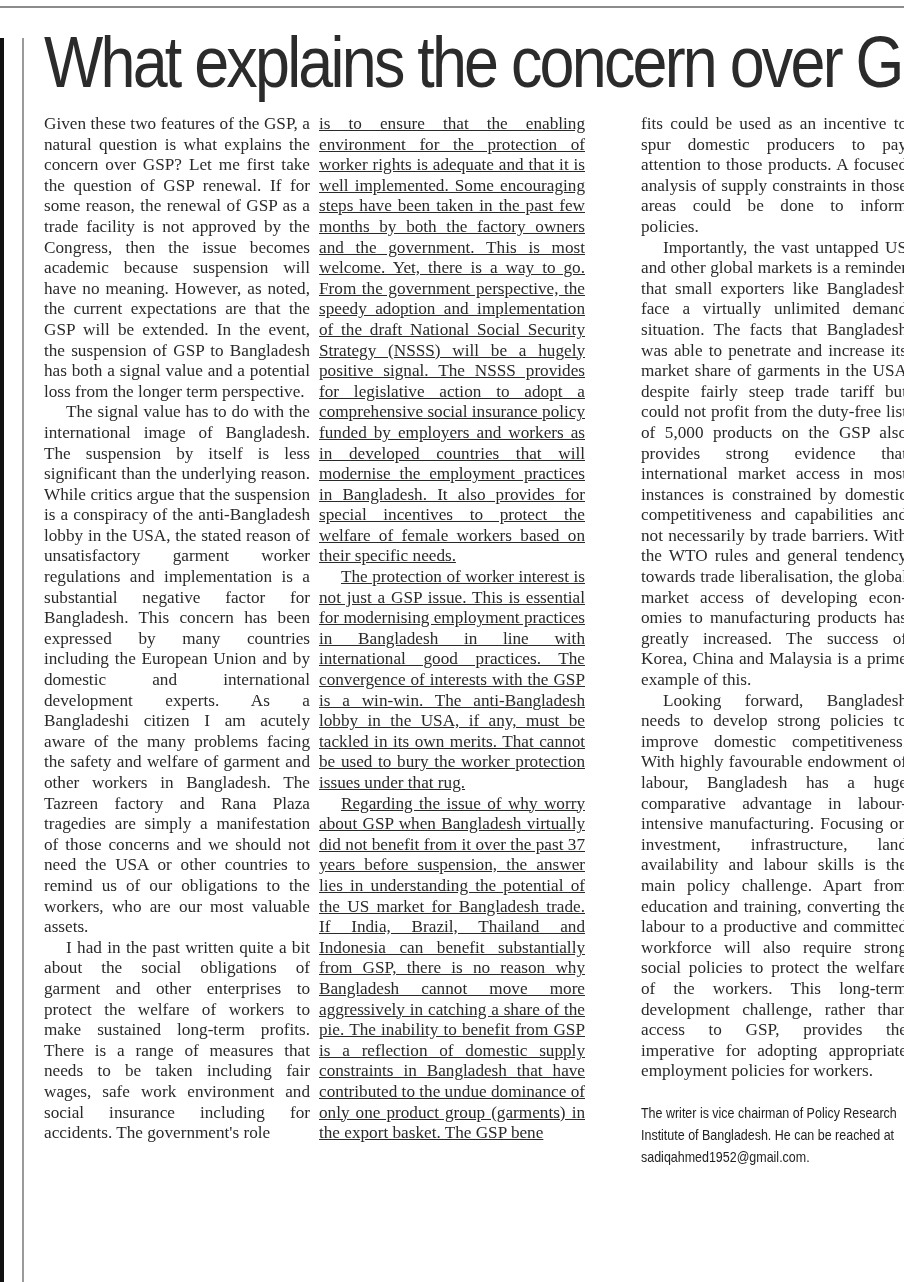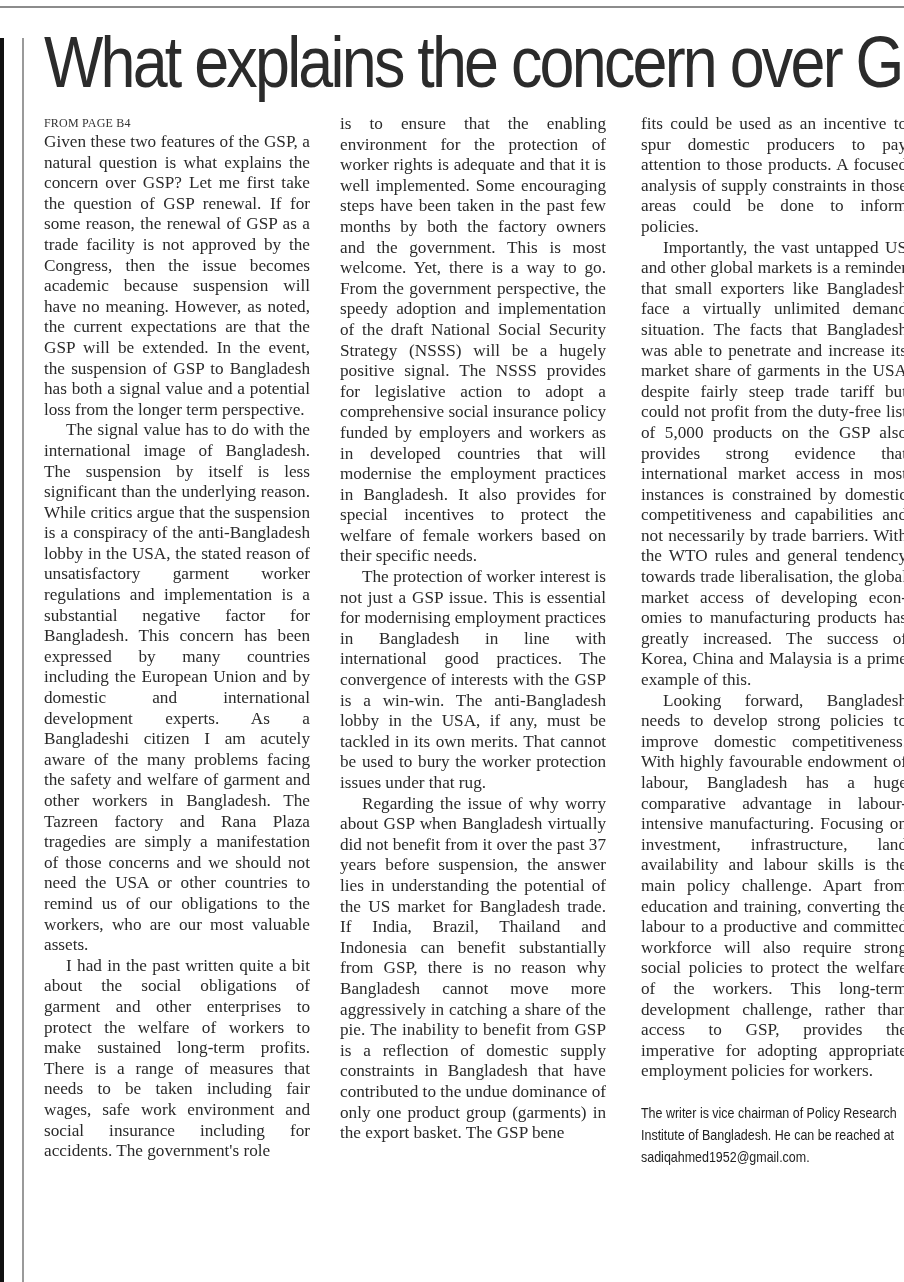--- a/index.html
+++ b/index.html
@@ -19,21 +19,21 @@
     letter-spacing: -3.2px; white-space: nowrap;
     transform: scaleX(0.86); transform-origin: left top;
     margin: 0; font-weight: normal;
   }
   .column {
     position: absolute; top: 114px; width: 266px;
     font-size: 17.2px; line-height: 20.6px;
     text-align: justify; hyphens: manual;
   }
   .col-1 { left: 44px; }
-  .col-2 { left: 340px; }
+  .col-2 { left: 319px; text-decoration: underline; }
   .col-3 { left: 617px; margin-left: 24px; }
   .from-page {
     font-size: 12px; line-height: 18px; letter-spacing: 0.2px;
     color: #333; margin: 0; text-transform: uppercase;
   }
   .para { margin: 0; text-indent: 0; }
   .para.indent { text-indent: 22px; }
   .bio {
     margin-top: 20px;
     font-family: "Liberation Sans", "DejaVu Sans", sans-serif;
@@ -45,21 +45,20 @@
 </head>
 <body>
 
 <div class="top-rule"></div>
 <div class="left-bar"></div>
 <div class="col-rule"></div>
 
 <h1 class="headline">What explains the concern over GSP?</h1>
 
 <div class="column col-1">
-  <div class="from-page">FROM PAGE B4</div>
   <p class="para">Given these two features of the GSP, a natural question is what explains the concern over GSP? Let me first take the question of GSP renewal. If for some reason, the renewal of GSP as a trade facil­ity is not approved by the Congress, then the issue becomes academic because suspension will have no meaning. However, as noted, the current expectations are that the GSP will be extended. In the event, the suspension of GSP to Bangladesh has both a signal value and a potential loss from the longer term perspective.</p>
   <p class="para indent">The signal value has to do with the international image of Bangladesh. The suspension by itself is less significant than the underlying reason. While critics argue that the suspension is a conspiracy of the anti-Bangladesh lobby in the USA, the stated rea­son of unsatisfactory garment worker regulations and imple­mentation is a substantial nega­tive factor for Bangladesh. This concern has been expressed by many countries including the European Union and by domestic and international development experts. As a Bangladeshi citizen I am acutely aware of the many problems facing the safety and welfare of garment and other workers in Bangladesh. The Tazreen factory and Rana Plaza tragedies are simply a manifesta­tion of those concerns and we should not need the USA or other countries to remind us of our obligations to the workers, who are our most valuable assets.</p>
   <p class="para indent">I had in the past written quite a bit about the social obligations of garment and other enterprises to protect the welfare of workers to make sustained long-term profits. There is a range of measures that needs to be taken including fair wages, safe work environment and social insurance including for accidents. The government's role</p>
 </div>
 
 <div class="column col-2">
   <p class="para">is to ensure that the enabling environment for the protection of worker rights is adequate and that it is well implemented. Some encouraging steps have been taken in the past few months by both the factory owners and the govern­ment. This is most welcome. Yet, there is a way to go. From the government perspective, the speedy adoption and implemen­tation of the draft National Social Security Strategy (NSSS) will be a hugely positive signal. The NSSS provides for legislative action to adopt a comprehensive social insurance policy funded by employers and workers as in developed countries that will modernise the employment prac­tices in Bangladesh. It also pro­vides for special incentives to protect the welfare of female work­ers based on their specific needs.</p>
   <p class="para indent">The protection of worker inter­est is not just a GSP issue. This is essential for modernising employ­ment practices in Bangladesh in line with international good prac­tices. The convergence of interests with the GSP is a win-win. The anti-Bangladesh lobby in the USA, if any, must be tackled in its own merits. That cannot be used to bury the worker protection issues under that rug.</p>
   <p class="para indent">Regarding the issue of why worry about GSP when Bangladesh virtually did not bene­fit from it over the past 37 years before suspension, the answer lies in understanding the potential of the US market for Bangladesh trade. If India, Brazil, Thailand and Indonesia can benefit sub­stantially from GSP, there is no reason why Bangladesh cannot move more aggressively in catch­ing a share of the pie. The inability to benefit from GSP is a reflection of domestic supply constraints in Bangladesh that have contributed to the undue dominance of only one product group (garments) in the export basket. The GSP bene­</p>
 </div>

